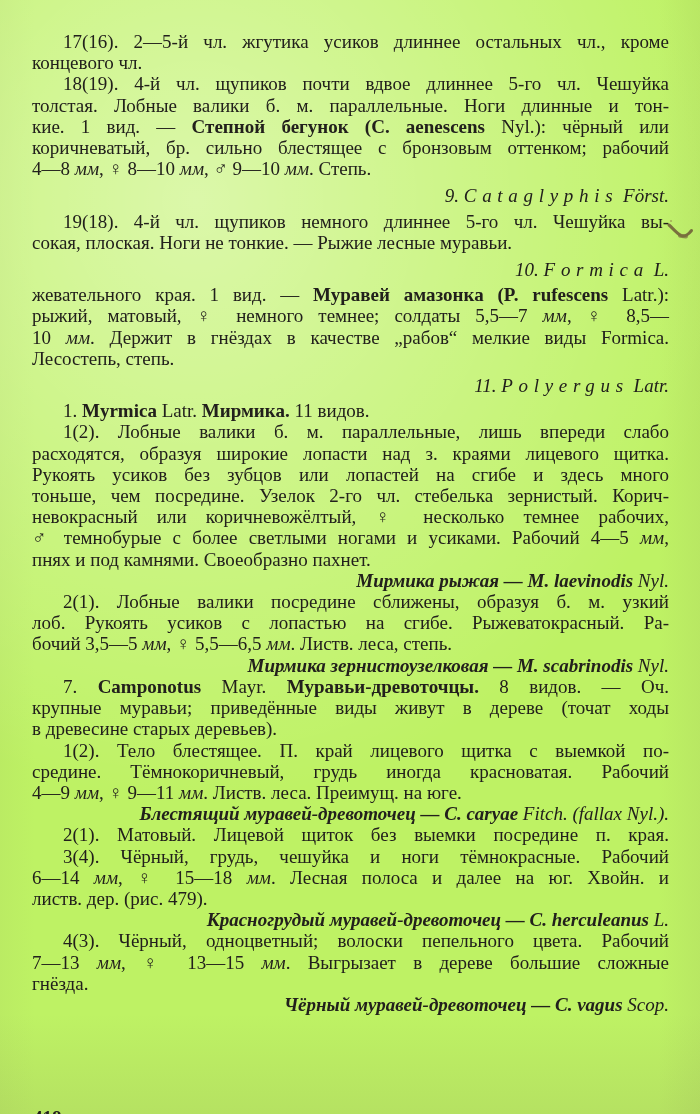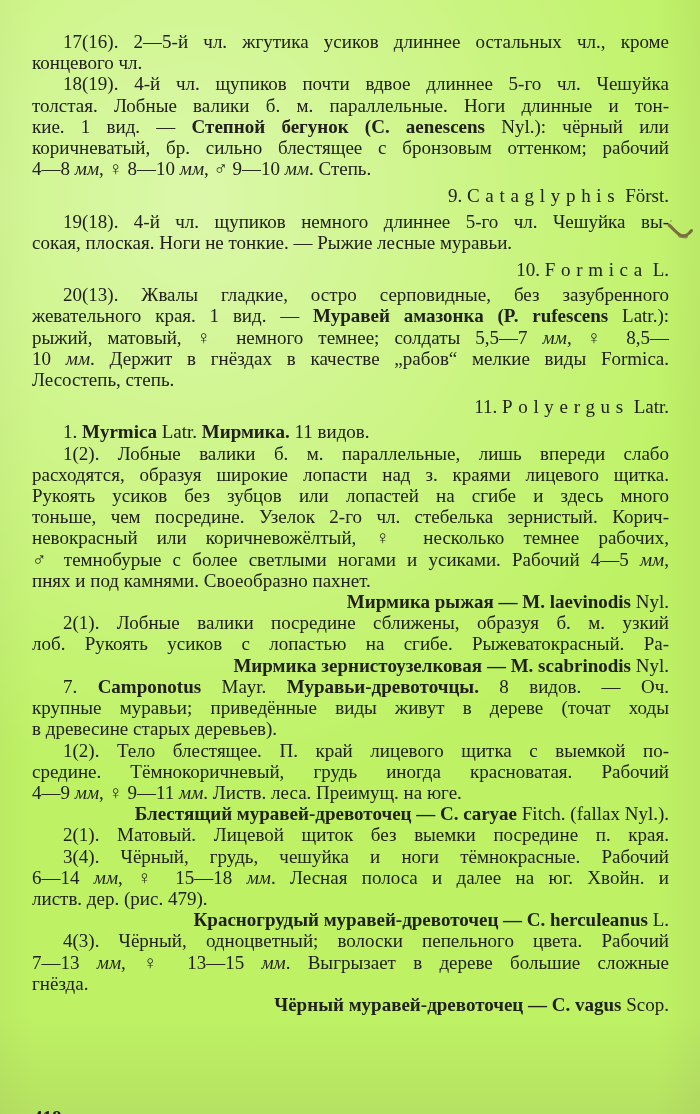--- a/index.html
+++ b/index.html
@@ -21,21 +21,21 @@
       linear-gradient(to right, rgba(118,108,82,0.05) 0%, rgba(118,108,82,0) 5%, rgba(118,108,82,0) 94%, rgba(118,108,82,0.08) 100%);
   }
   .text-block {
     position: absolute; left: 32px; top: 31px; width: 637px;
     font-size: 19px; line-height: 21.2px; color: #22201c;
     text-rendering: optimizeLegibility;
   }
   .line { min-height: 21.2px; }
   .a-j { text-align: justify; text-align-last: justify; }
   .a-l { text-align: right; text-align-last: left; }
-  .a-r { text-align: right; text-align-last: right; }
+  .a-r { text-align: right; text-align-last: right; font-style: italic; }
   .indent { text-indent: 31px; }
   .b  { font-weight: 700; }
   .i  { font-style: italic; }
   .ls { letter-spacing: 0.30em; }
   .block.genus { margin: 6px 0 4px 0; }
   .block.species { margin: 0; }
   .page-number {
     position: absolute; left: 33px; top: 1060px;
     font-size: 19px; font-weight: 700; color: #22201c; margin-top: 47px;
   }
@@ -64,21 +64,20 @@
         <div class="line a-r"><span>9. </span><span class="ls">Cataglyphis</span><span> Först.</span></div>
       </div>
       <div class="block p">
         <div class="line a-j indent"><span>19(18). 4-й чл. щупиков немного длиннее 5-го чл. Чешуйка вы-</span></div>
         <div class="line a-l"><span>сокая, плоская. Ноги не тонкие. — Рыжие лесные муравьи.</span></div>
       </div>
       <div class="block genus">
         <div class="line a-r"><span>10. </span><span class="ls">Formica</span><span> L.</span></div>
       </div>
       <div class="block p">
-        <div class="line a-j indent"><span>20(13). Жвалы гладкие, остро серповидные, без зазубренного</span></div>
         <div class="line a-j"><span>жевательного края. 1 вид. — </span><span class="b">Муравей амазонка (P. rufescens</span><span> Latr.):</span></div>
         <div class="line a-j"><span>рыжий, матовый, ♀ немного темнее; солдаты 5,5—7 </span><span class="i">мм</span><span>, ♀ 8,5—</span></div>
         <div class="line a-j"><span>10 </span><span class="i">мм</span><span>. Держит в гнёздах в качестве „рабов“ мелкие виды Formica.</span></div>
         <div class="line a-l"><span>Лесостепь, степь.</span></div>
       </div>
       <div class="block genus">
         <div class="line a-r"><span>11. </span><span class="ls">Polyergus</span><span> Latr.</span></div>
       </div>
       <div class="block p">
         <div class="line a-l indent"><span>1. </span><span class="b">Myrmica</span><span> Latr. </span><span class="b">Мирмика.</span><span> 11 видов.</span></div>
@@ -91,20 +90,21 @@
         <div class="line a-j"><span>невокрасный или коричневожёлтый, ♀ несколько темнее рабочих,</span></div>
         <div class="line a-j"><span>♂ темнобурые с более светлыми ногами и усиками. Рабочий 4—5 </span><span class="i">мм</span><span>,</span></div>
         <div class="line a-l"><span>пнях и под камнями. Своеобразно пахнет.</span></div>
       </div>
       <div class="block species">
         <div class="line a-r"><span class="b">Мирмика рыжая — M. laevinodis</span><span> Nyl.</span></div>
       </div>
       <div class="block p">
         <div class="line a-j indent"><span>2(1). Лобные валики посредине сближены, образуя б. м. узкий</span></div>
         <div class="line a-j"><span>лоб. Рукоять усиков с лопастью на сгибе. Рыжеватокрасный. Ра-</span></div>
+        <div class="line a-l"><span>бочий 3,5—5 </span><span class="i">мм</span><span>, ♀ 5,5—6,5 </span><span class="i">мм</span><span>. Листв. леса, степь.</span></div>
       </div>
       <div class="block species">
         <div class="line a-r"><span class="b">Мирмика зернистоузелковая — M. scabrinodis</span><span> Nyl.</span></div>
       </div>
       <div class="block p">
         <div class="line a-j indent"><span>7. </span><span class="b">Camponotus</span><span> Mayr. </span><span class="b">Муравьи-древоточцы.</span><span> 8 видов. — Оч.</span></div>
         <div class="line a-j"><span>крупные муравьи; приведённые виды живут в дереве (точат ходы</span></div>
         <div class="line a-l"><span>в древесине старых деревьев).</span></div>
       </div>
       <div class="block p">

